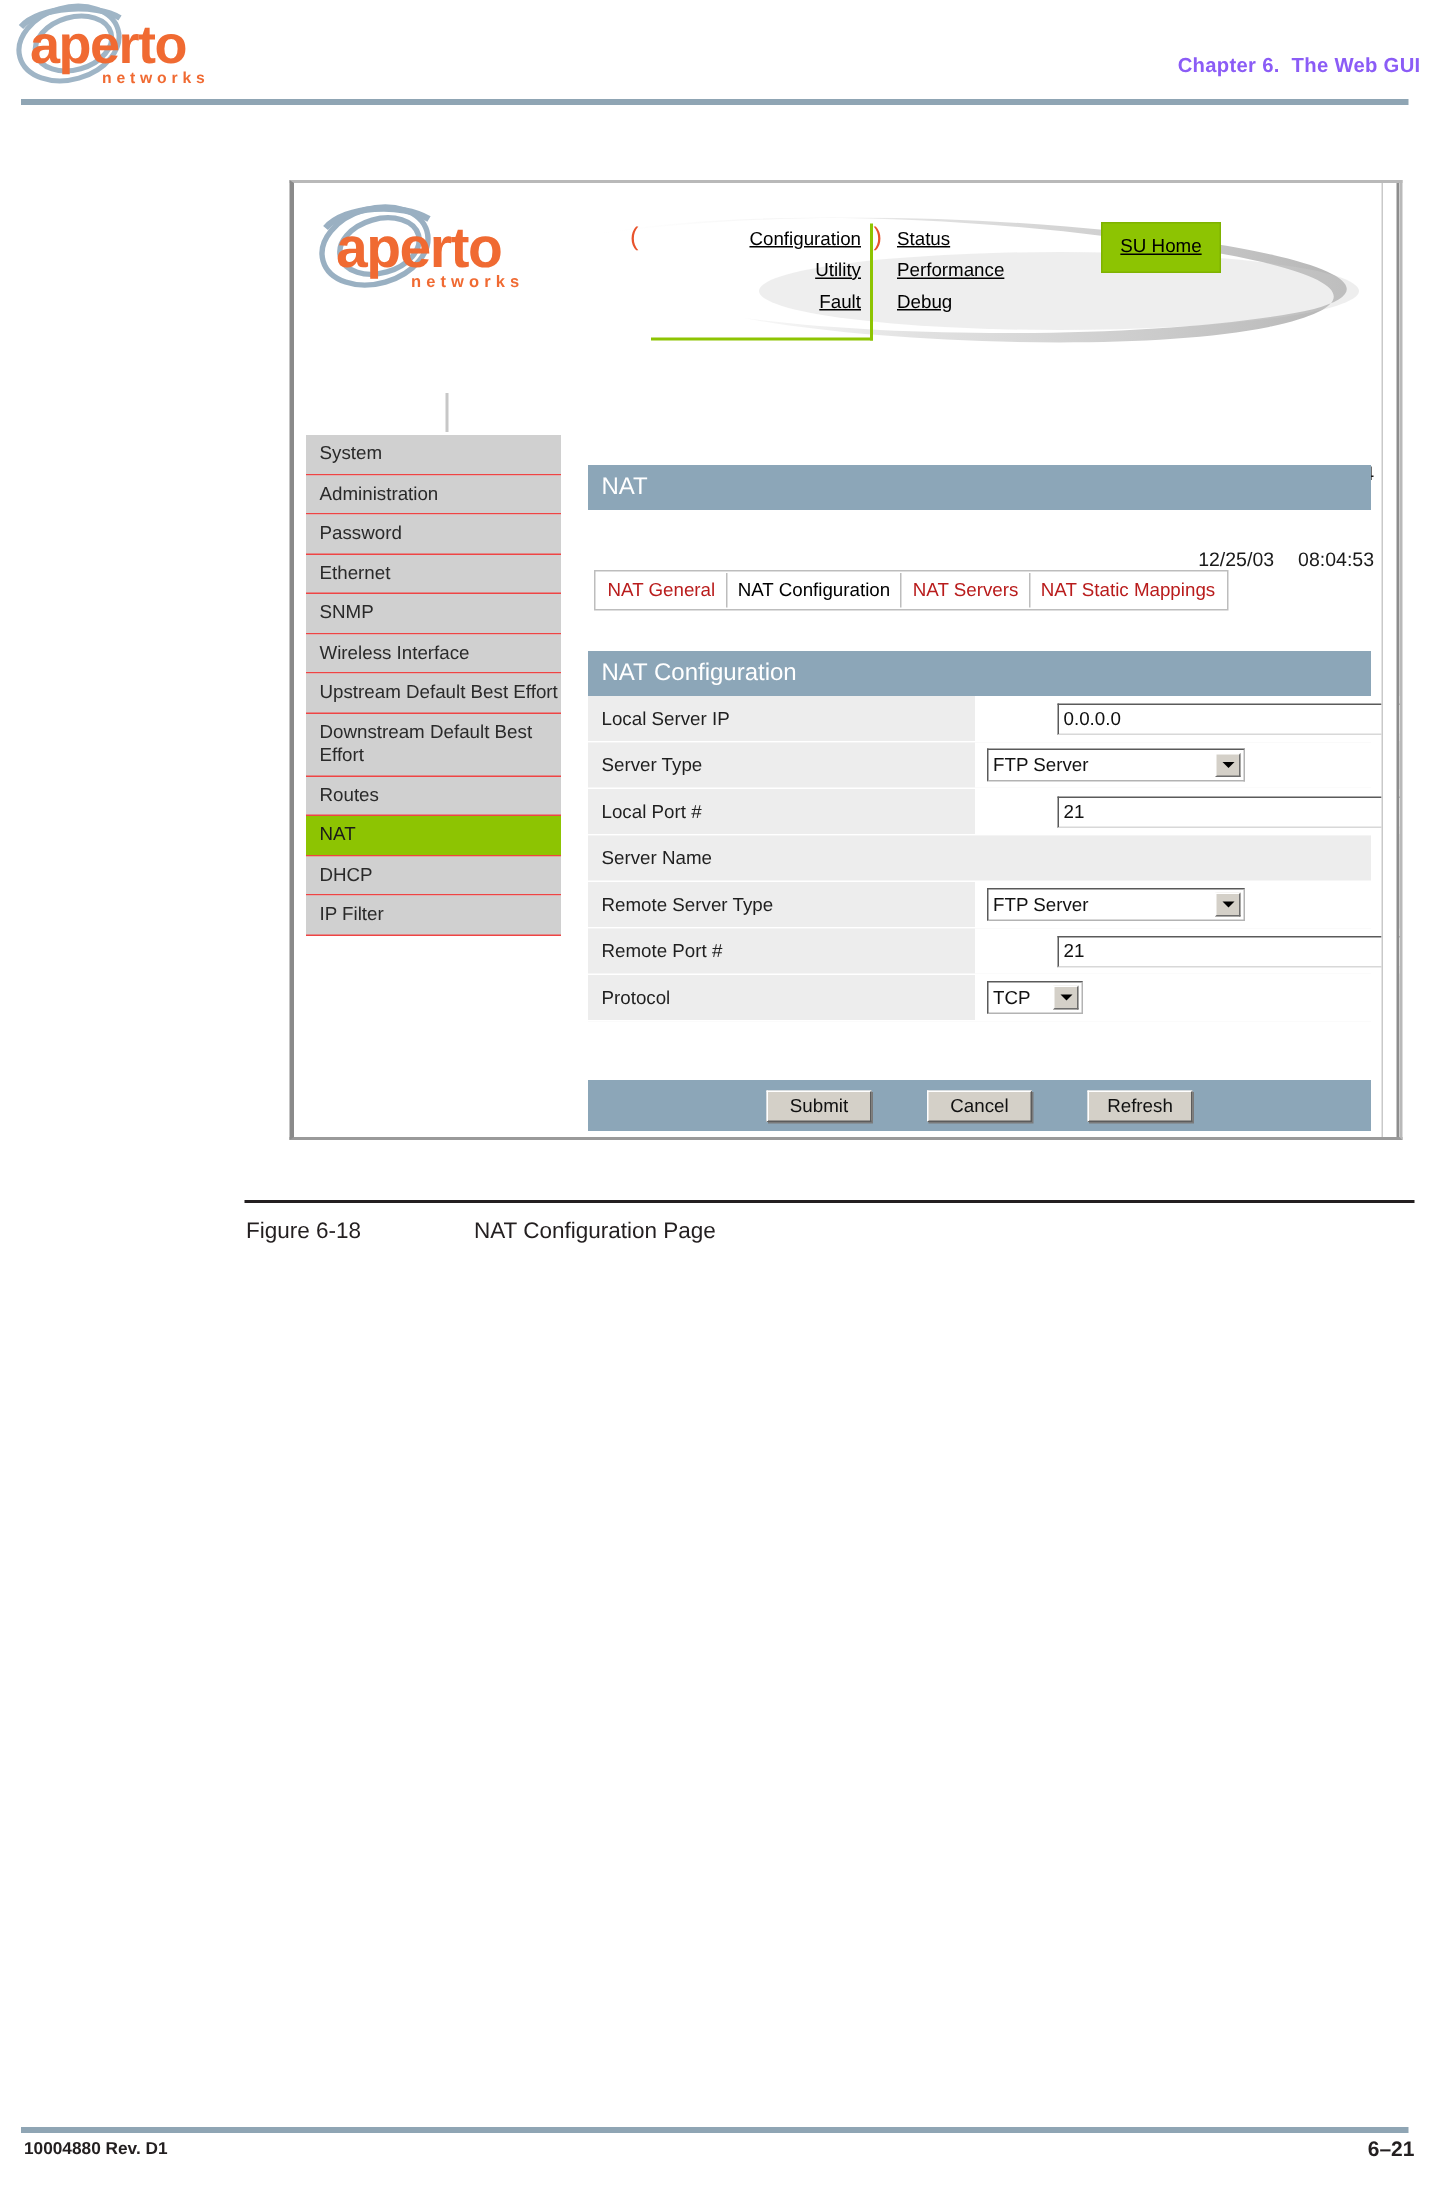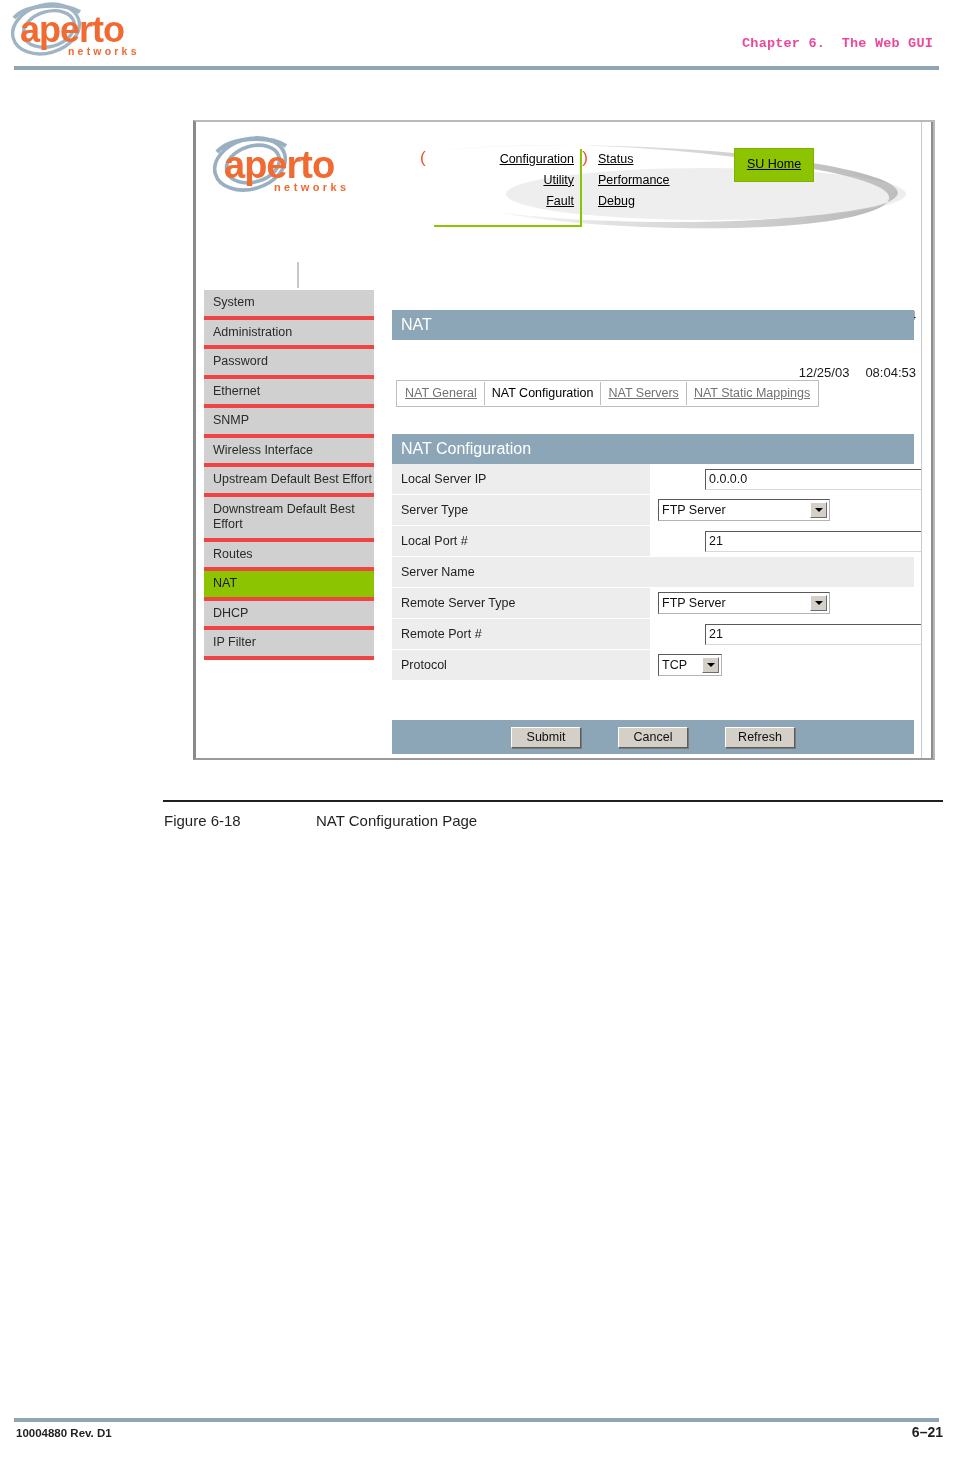--- a/index.html
+++ b/index.html
@@ -25,26 +25,26 @@
   #brand-logo {
     position: absolute;
     left: 6px;
     top: 2px;
     width: 185px;
     height: 58px;
   }
   #brand-logo svg { display: block; }
   #chapter-title {
     position: absolute;
-    right: 20px;
+    right: 6px;
     top: 36px;
-    font-family: Liberation Mono, monospace;
+    font-family: Liberation Sans, sans-serif;
     font-size: 13.5px;
     font-weight: bold;
-    color: #ec4899;
+    color: #8b5cf6;
     letter-spacing: .2px;
     white-space: pre;
   }
   #header-rule {
     position: absolute;
     left: 14px;
     top: 66px;
     width: 925px;
     height: 4px;
     background: #8fa5b4;
@@ -206,21 +206,21 @@
     background: #c7c7c7;
   }
   #sidebar {
     position: absolute;
     left: 8px;
     top: 168px;
     width: 170px;
   }
   .sidebar-item {
     background: #d0d0d0;
-    border-bottom: 4px solid #ef4444;
+    border-bottom: 1px solid #ef4444;
     font-family: "Liberation Sans", sans-serif;
     font-size: 12.5px;
     color: #2a2a2a;
     padding: 5px 0 5px 9px;
     line-height: 15.5px;
     box-sizing: border-box;
     min-height: 26px;
   }
   .sidebar-item.active {
     background: #8dc402;
@@ -257,22 +257,21 @@
   .tab {
     font-family: "Liberation Sans", sans-serif;
     font-size: 12.5px;
     padding: 3px 7px 4px 7px;
     border-right: 1px solid #bdbdbd;
     white-space: nowrap;
     line-height: 16px;
   }
   .tab:last-child { border-right: none; }
   .tab.link {
-    color: #737373;
-    text-decoration: underline;
+    color: #b91c1c;
   }
   .tab.active {
     color: #000000;
   }
 
   
   #form-section {
     position: absolute;
     left: 196px;
     top: 312px;

